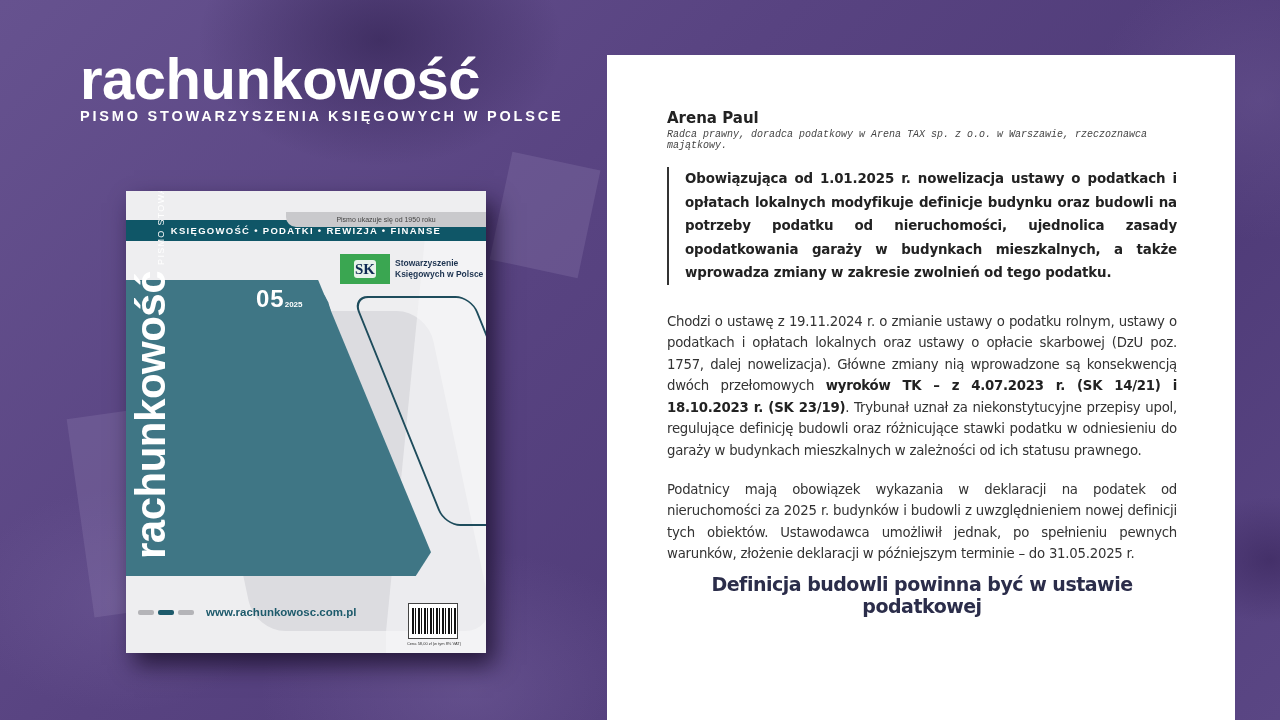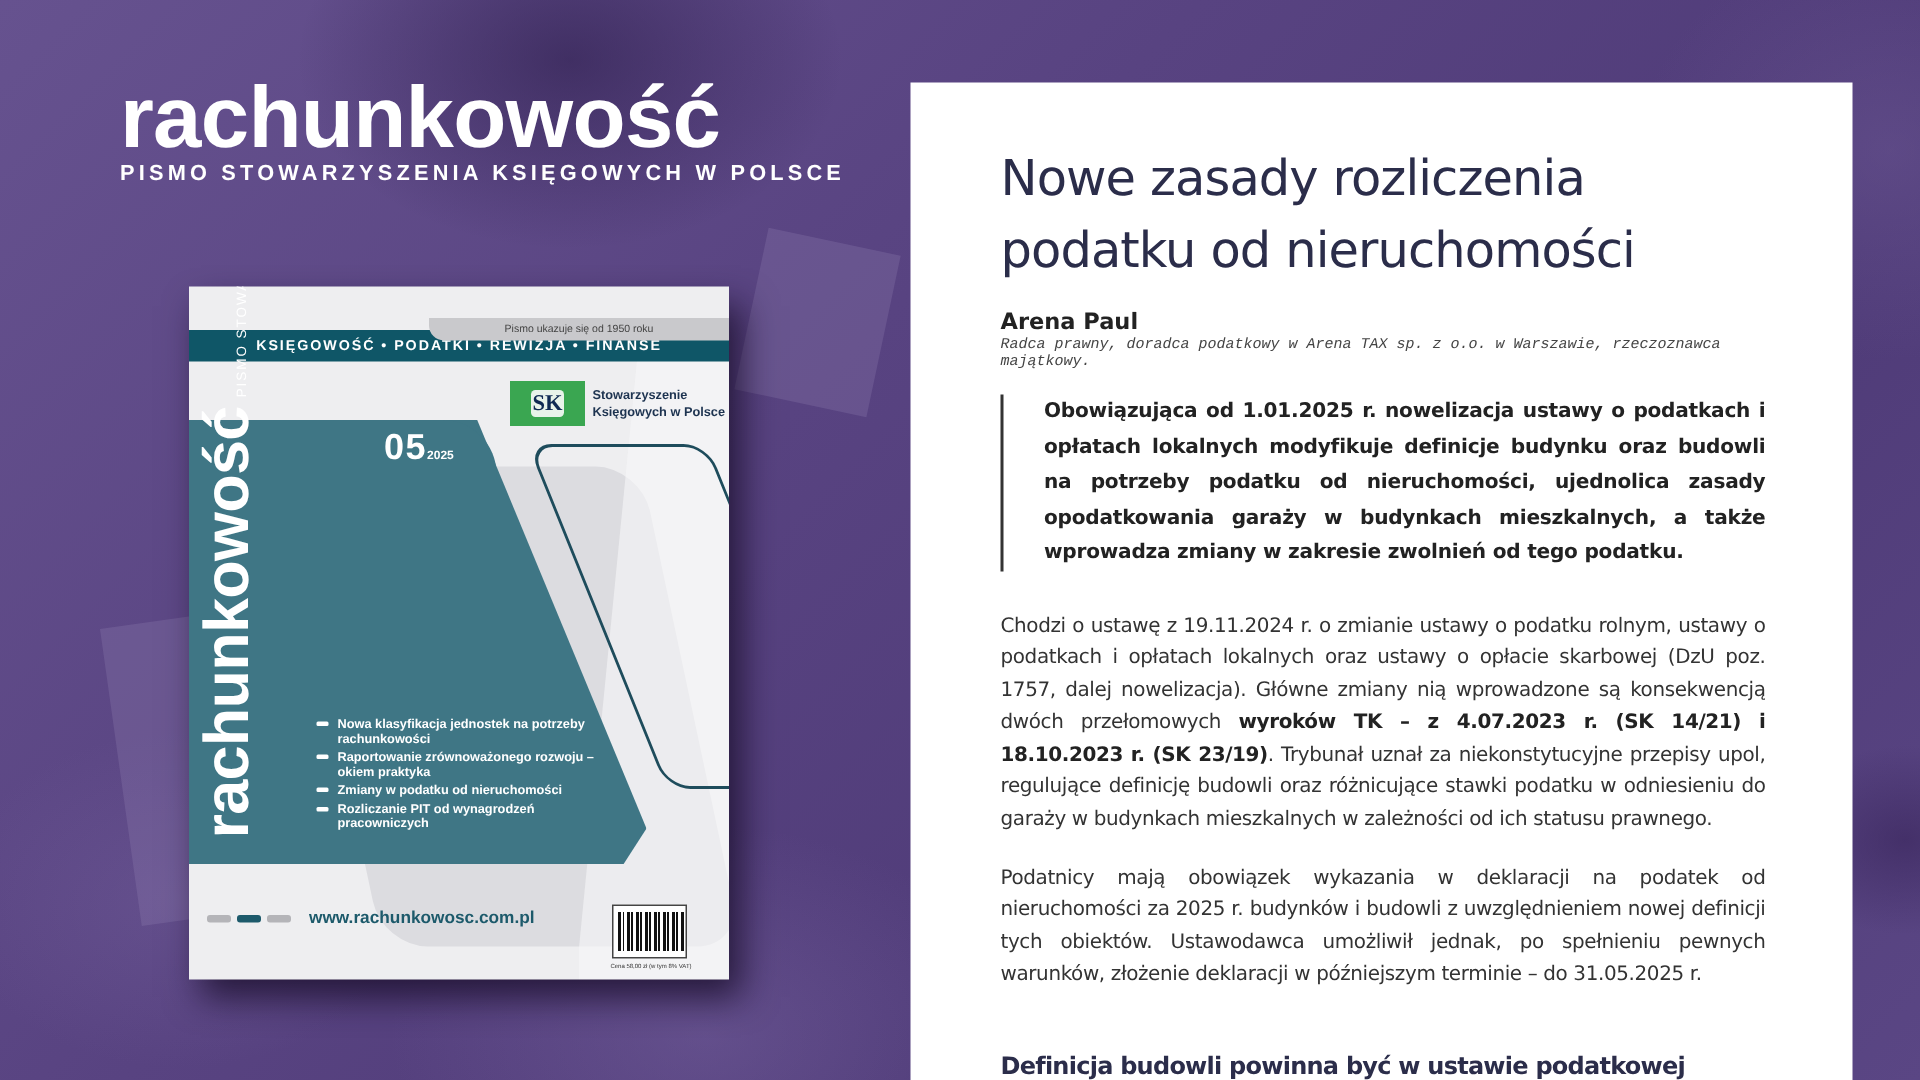--- a/index.html
+++ b/index.html
@@ -188,39 +188,39 @@
     font-family: "DejaVu Sans", sans-serif;
     font-size: 15px; font-weight: 700; color: #222;
   }
   .author-bio {
     font-family: Liberation Mono, monospace;
     font-style: italic; font-size: 10px; color: #444; margin-top: 2px;
   }
   .lead {
     margin-top: 16px;
     border-left: 2px solid #333;
-    padding-left: 27px;
+    padding-left: 16px;
     font-family: "DejaVu Sans", sans-serif;
     font-weight: 700; font-size: 13.4px; line-height: 23.5px; color: #222;
     text-align: justify;
     letter-spacing: -0.15px;
   }
   .para {
     margin-top: 26px;
     font-family: "DejaVu Sans", sans-serif;
     font-size: 13.3px; line-height: 21.6px; color: #333;
     text-align: justify;
     letter-spacing: -0.25px;
   }
   .para + .para { margin-top: 17px; }
   .para b { font-weight: 700; color: #222; }
   .subheading {
-    margin-top: 40px;
-    font-family: "DejaVu Sans", sans-serif;
-    font-size: 16px; color: #2b2d4a; letter-spacing: -0.5px;
+    margin-top: 8px;
+    font-family: "DejaVu Sans", sans-serif;
+    font-size: 19px; color: #2b2d4a; letter-spacing: -0.5px; text-align: center;
   }
 </style>
 </head>
 <body>
 
 <div class="bg-layer"></div>
 <div class="bg-paper" style="left:80px; top:410px; width:120px; height:200px;"></div>
 <div class="bg-paper" style="left:500px; top:160px; width:90px; height:110px; transform:rotate(12deg);"></div>
 
 <div class="brand">
@@ -250,39 +250,32 @@
 
   <div class="cover-issue">
     <span class="issue-num">05</span><span class="issue-year">2025</span>
   </div>
 
   <div class="cover-vertical">
     <span class="vert-title">rachunkowość</span>
     <span class="vert-sub">PISMO STOWARZYSZENIA KSIĘGOWYCH W POLSCE</span>
   </div>
 
-  <ul class="cover-bullets">
-    <li>Nowa klasyfikacja jednostek na potrzeby rachunkowości</li>
-    <li>Raportowanie zrównoważonego rozwoju – okiem praktyka</li>
-    <li>Zmiany w podatku od nieruchomości</li>
-    <li>Rozliczanie PIT od wynagrodzeń pracowniczych</li>
-  </ul>
 
   <div class="cover-footer">
     <span class="dash grey"></span>
     <span class="dash teal"></span>
     <span class="dash grey"></span>
     <span class="cover-url">www.rachunkowosc.com.pl</span>
   </div>
 
   <div class="barcode"></div>
   <div class="barcode-price">Cena 58,00 zł (w tym 8% VAT)</div>
 </div>
 
 <div class="article">
-  <h1 class="article-title">Nowe zasady rozliczenia podatku od nieruchomości</h1>
   <div class="author">Arena Paul</div>
   <div class="author-bio">Radca prawny, doradca podatkowy w Arena TAX sp. z o.o. w Warszawie, rzeczoznawca majątkowy.</div>
   <p class="lead">Obowiązująca od 1.01.2025 r. nowelizacja ustawy o podatkach i opłatach lokalnych modyfikuje definicje budynku oraz budowli na potrzeby podatku od nieruchomości, ujednolica zasady opodatkowania garaży w budynkach mieszkalnych, a także wprowadza zmiany w zakresie zwolnień od tego podatku.</p>
   <p class="para"><span>Chodzi o ustawę z 19.11.2024 r. o zmianie ustawy o podatku rolnym, ustawy o podatkach i opłatach lokalnych oraz ustawy o opłacie skarbowej (DzU poz. 1757, dalej nowelizacja). Główne zmiany nią wprowadzone są konsekwencją dwóch przełomowych </span><b>wyroków TK – z 4.07.2023 r. (SK 14/21) i 18.10.2023 r. (SK 23/19)</b><span>. Trybunał uznał za niekonstytucyjne przepisy upol, regulujące definicję budowli oraz różnicujące stawki podatku w odniesieniu do garaży w budynkach mieszkalnych w zależności od ich statusu prawnego.</span></p>
   <p class="para">Podatnicy mają obowiązek wykazania w deklaracji na podatek od nieruchomości za 2025 r. budynków i budowli z uwzględnieniem nowej definicji tych obiektów. Ustawodawca umożliwił jednak, po spełnieniu pewnych warunków, złożenie deklaracji w późniejszym terminie – do 31.05.2025 r.</p>
   <h2 class="subheading">Definicja budowli powinna być w ustawie podatkowej</h2>
 </div>
 
 </body></html>

